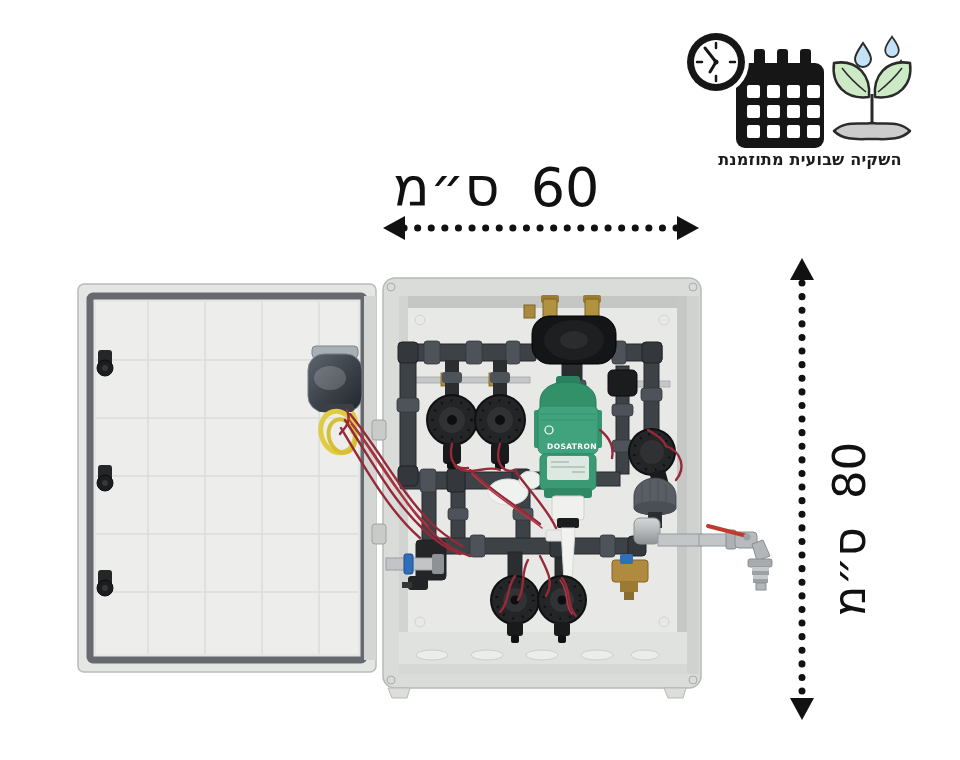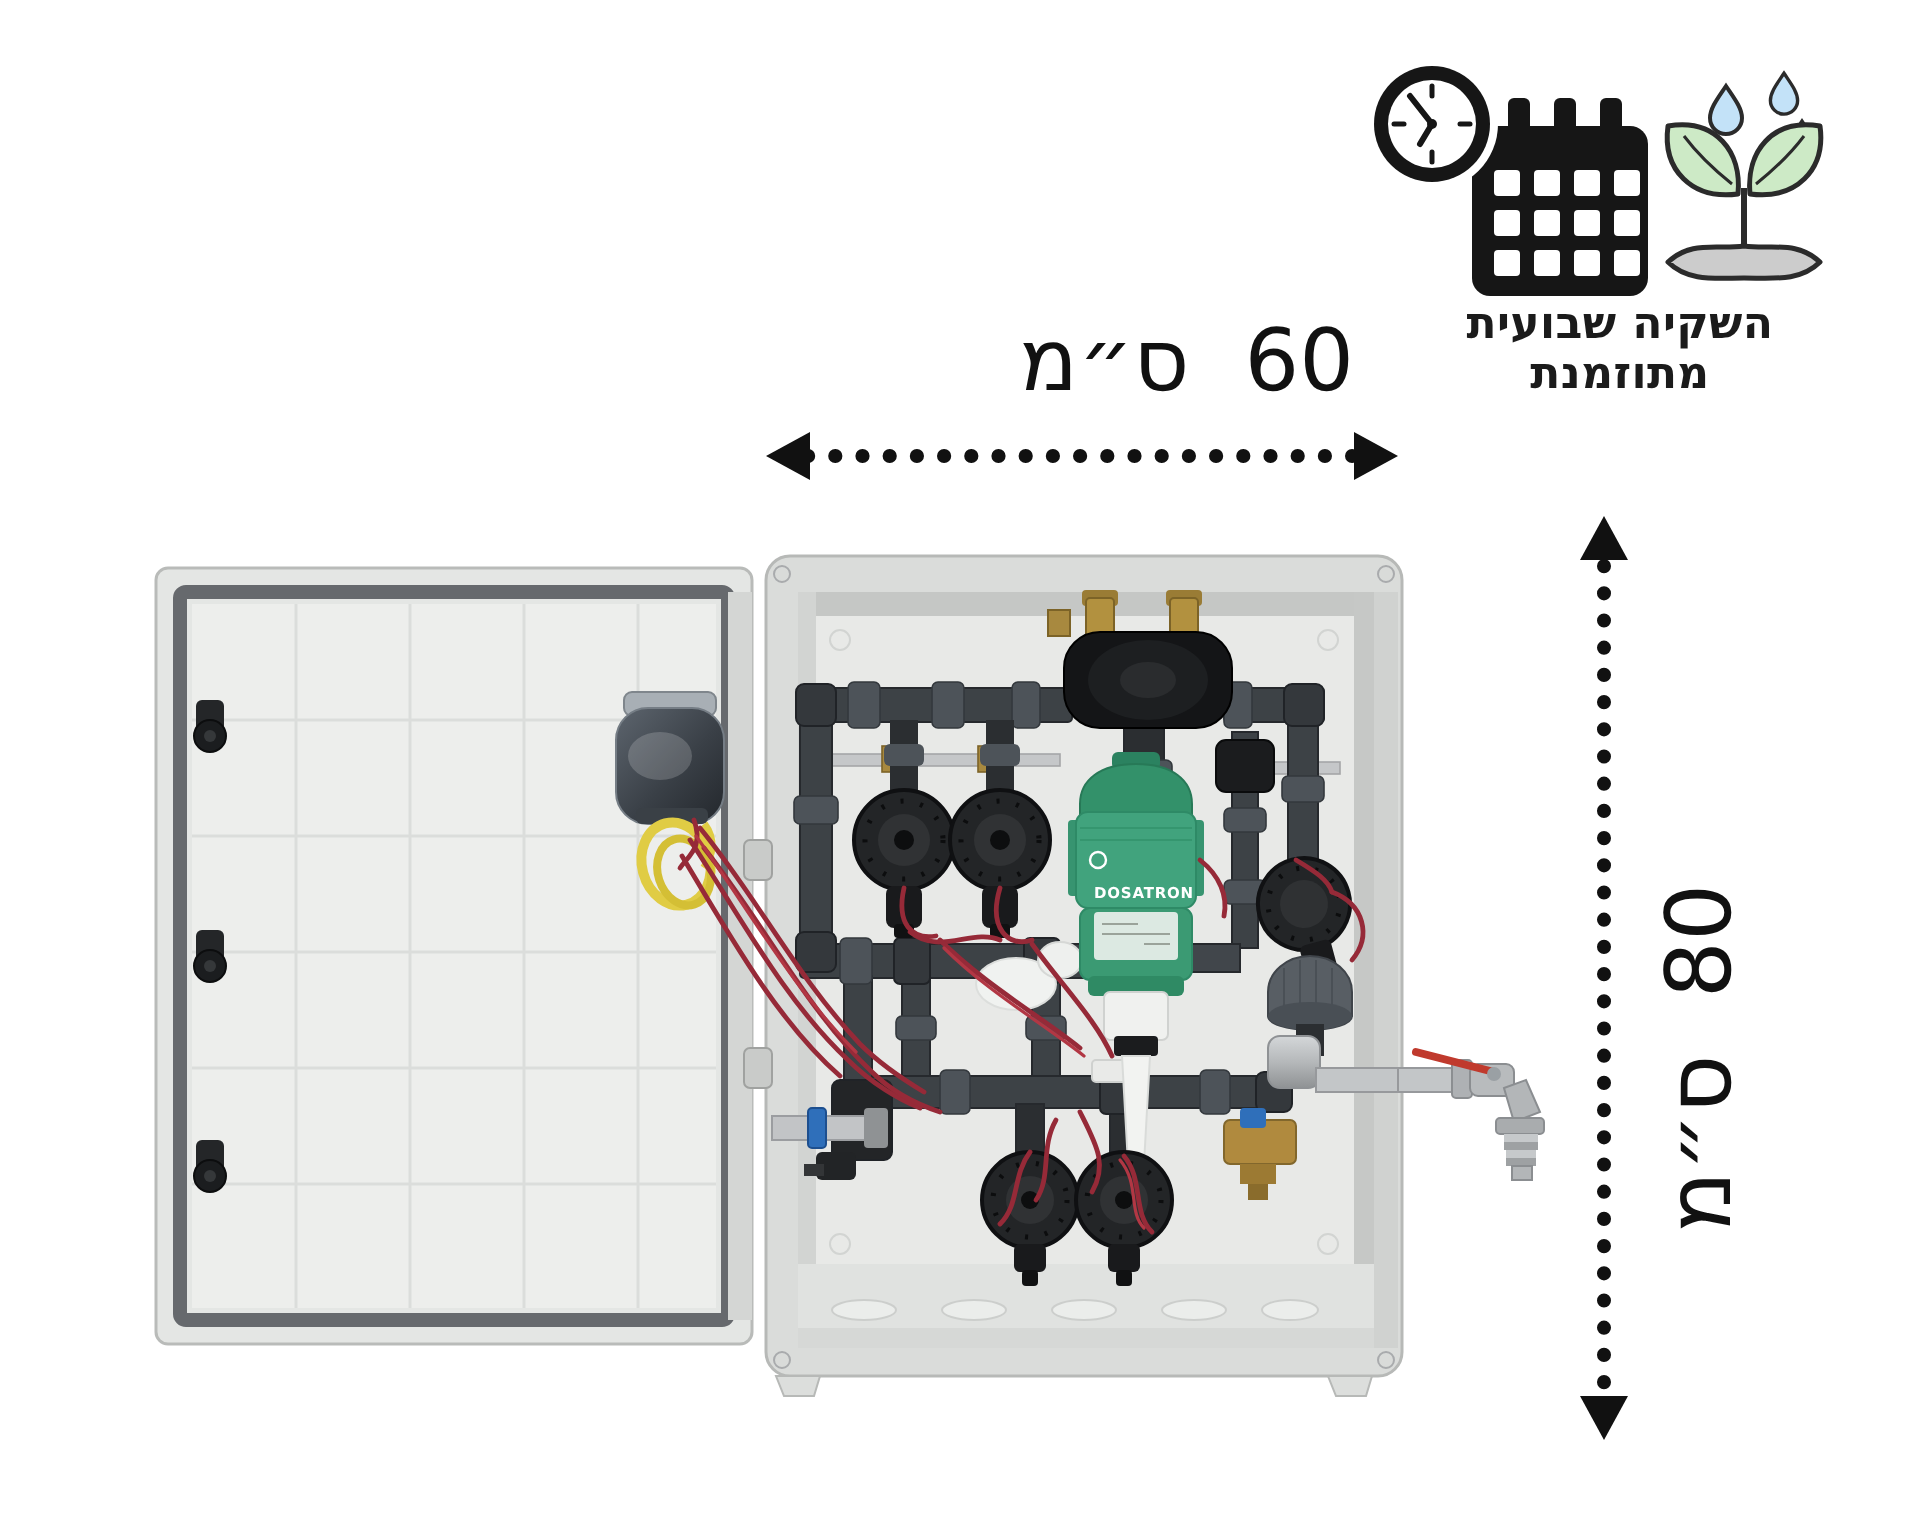--- a/index.html
+++ b/index.html
@@ -1,22 +1,22 @@
 <!DOCTYPE html>
 <html><head>
 <meta charset="utf-8">
 <style>
   html,body{margin:0;padding:0;background:#ffffff;}
   #stage{position:relative;width:960px;height:760px;background:#ffffff;overflow:hidden;
          font-family:"DejaVu Sans",sans-serif;}
   #scene{position:absolute;left:0;top:0;}
   .overlay{position:absolute;color:#141414;}
-  #caption{left:685px;top:150px;width:250px;text-align:center;font-size:22px;font-weight:600;
+  #caption{left:685px;top:150px;width:250px;text-align:center;font-size:16px;font-weight:600;
            letter-spacing:.2px;color:#1b1b1b;}
-  #width-label{left:393px;top:156px;width:284px;text-align:right;font-size:43px;font-weight:500;
+  #width-label{left:393px;top:156px;width:284px;text-align:left;font-size:54px;font-weight:500;
                word-spacing:14px;color:#111;}
   #height-label{left:752px;top:500px;width:200px;height:58px;text-align:center;font-size:45px;
                 font-weight:500;word-spacing:14px;color:#111;transform:rotate(-90deg);}
   #dosatron-label{left:546px;top:442px;width:52px;text-align:center;font-size:7.5px;font-weight:700;
                   color:#ffffff;letter-spacing:.4px;}
 </style>
 </head>
 <body>
 
 <div id="stage">

